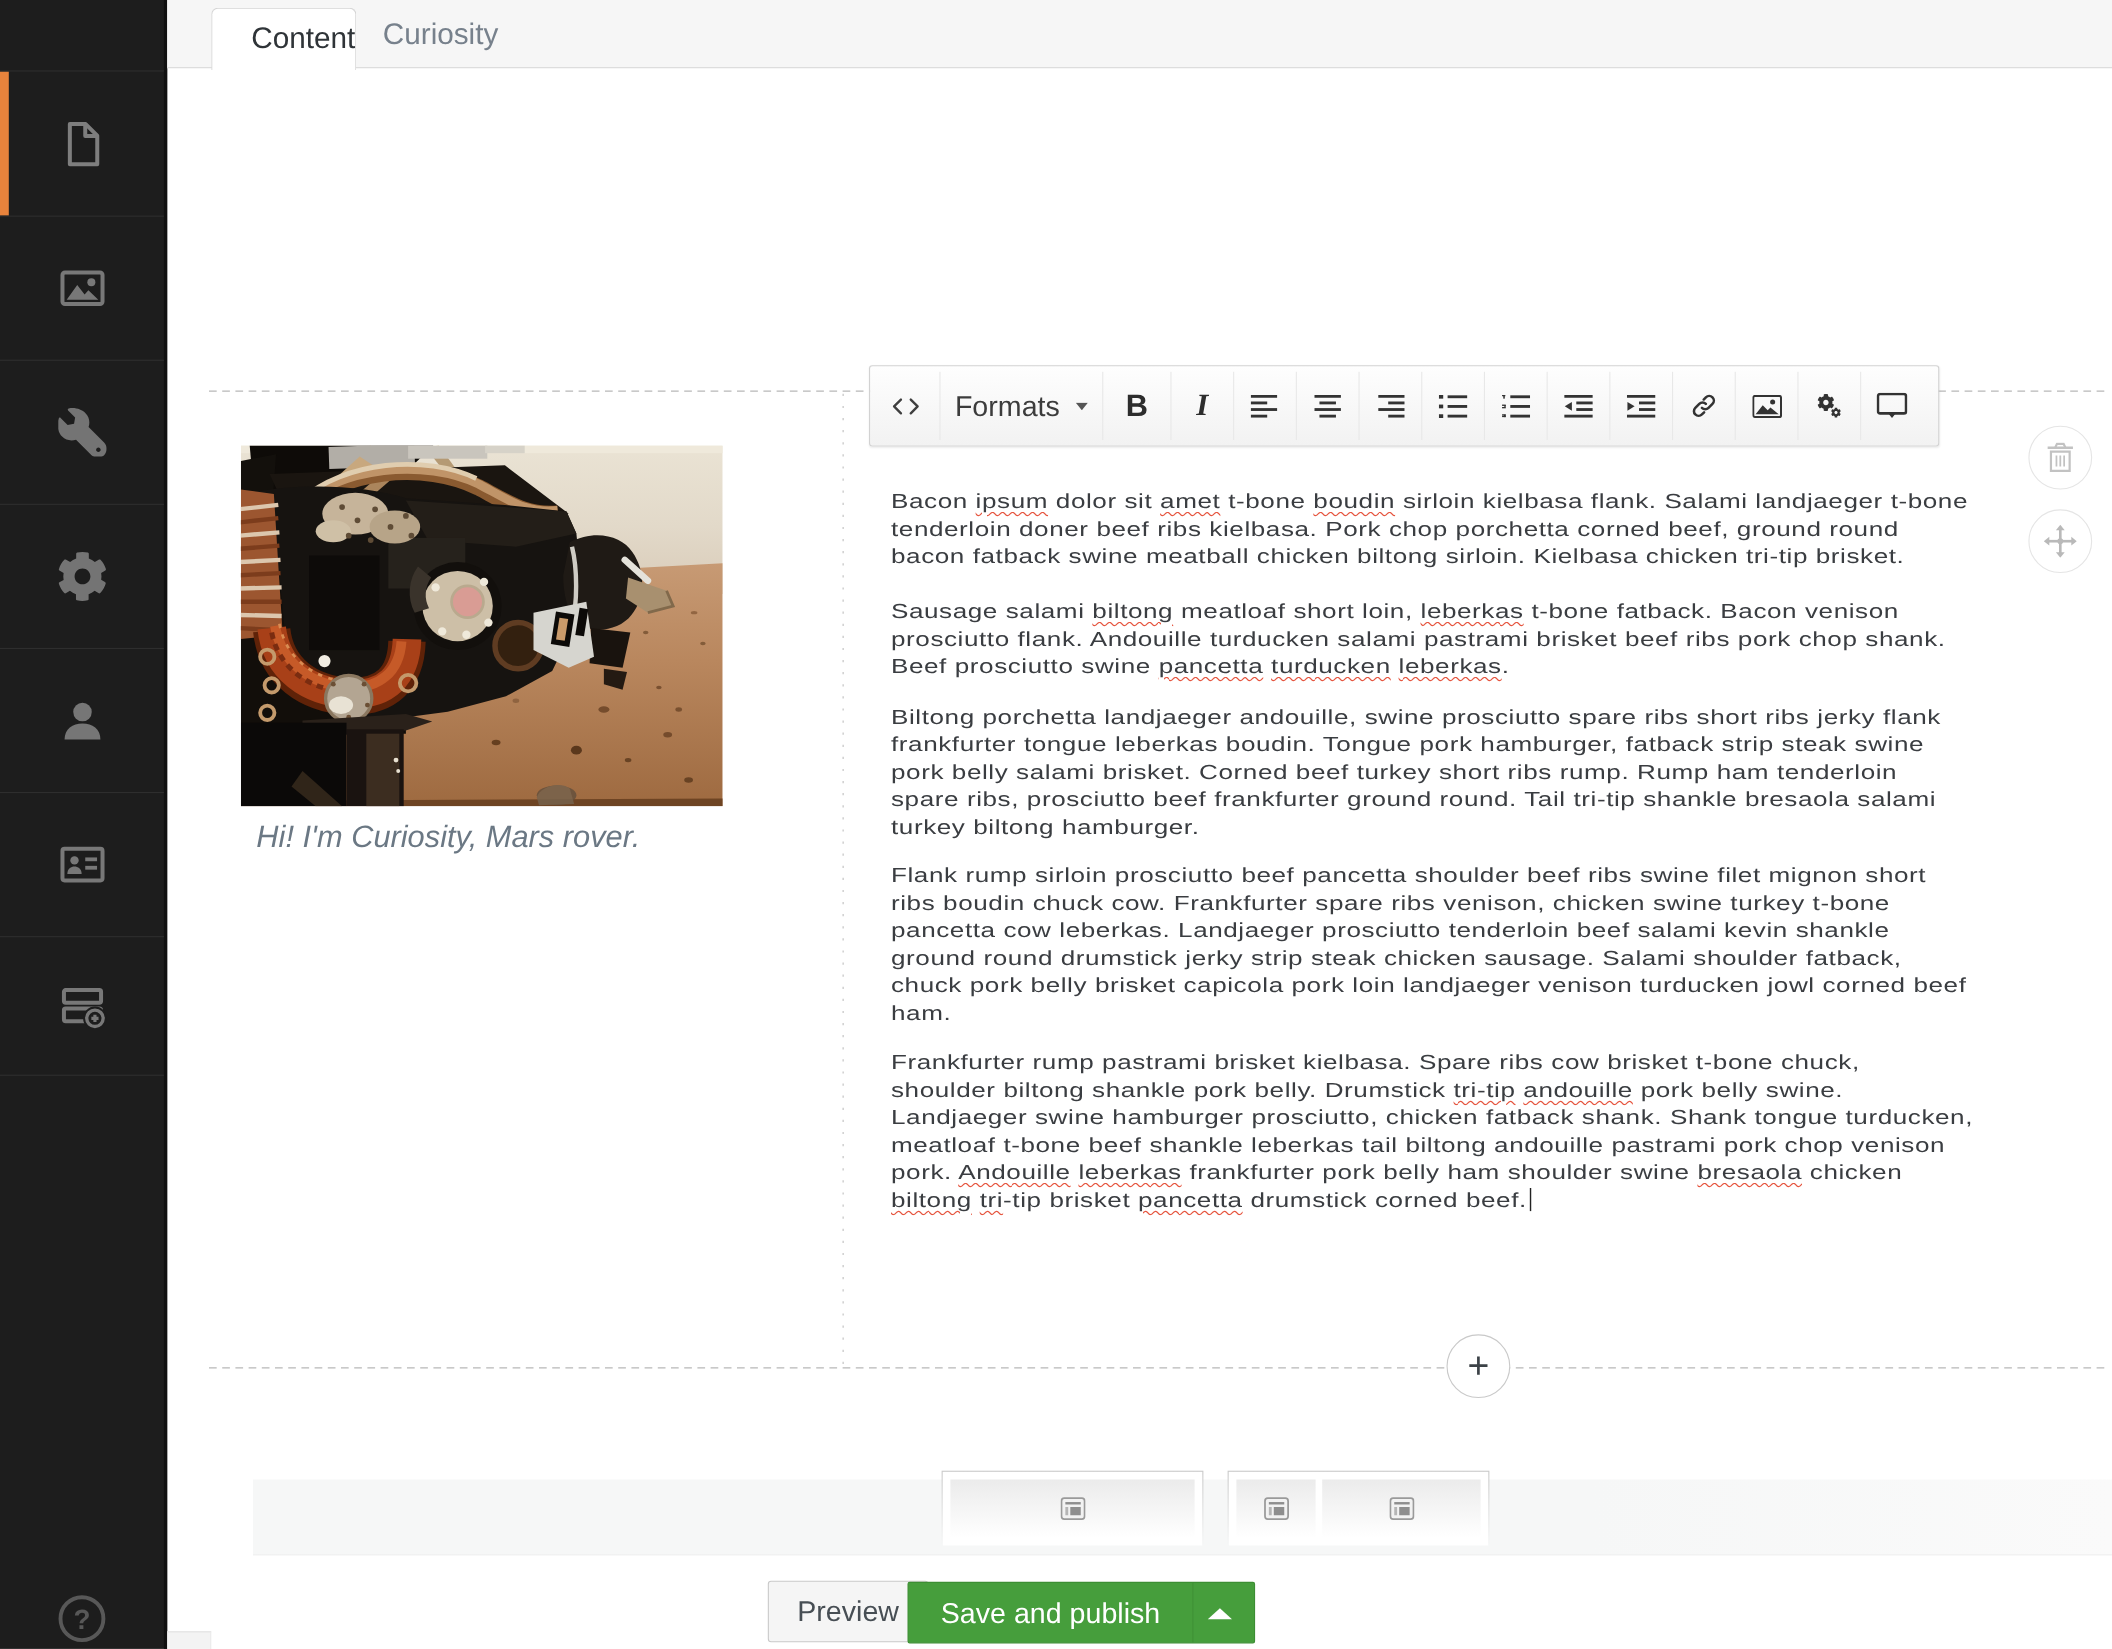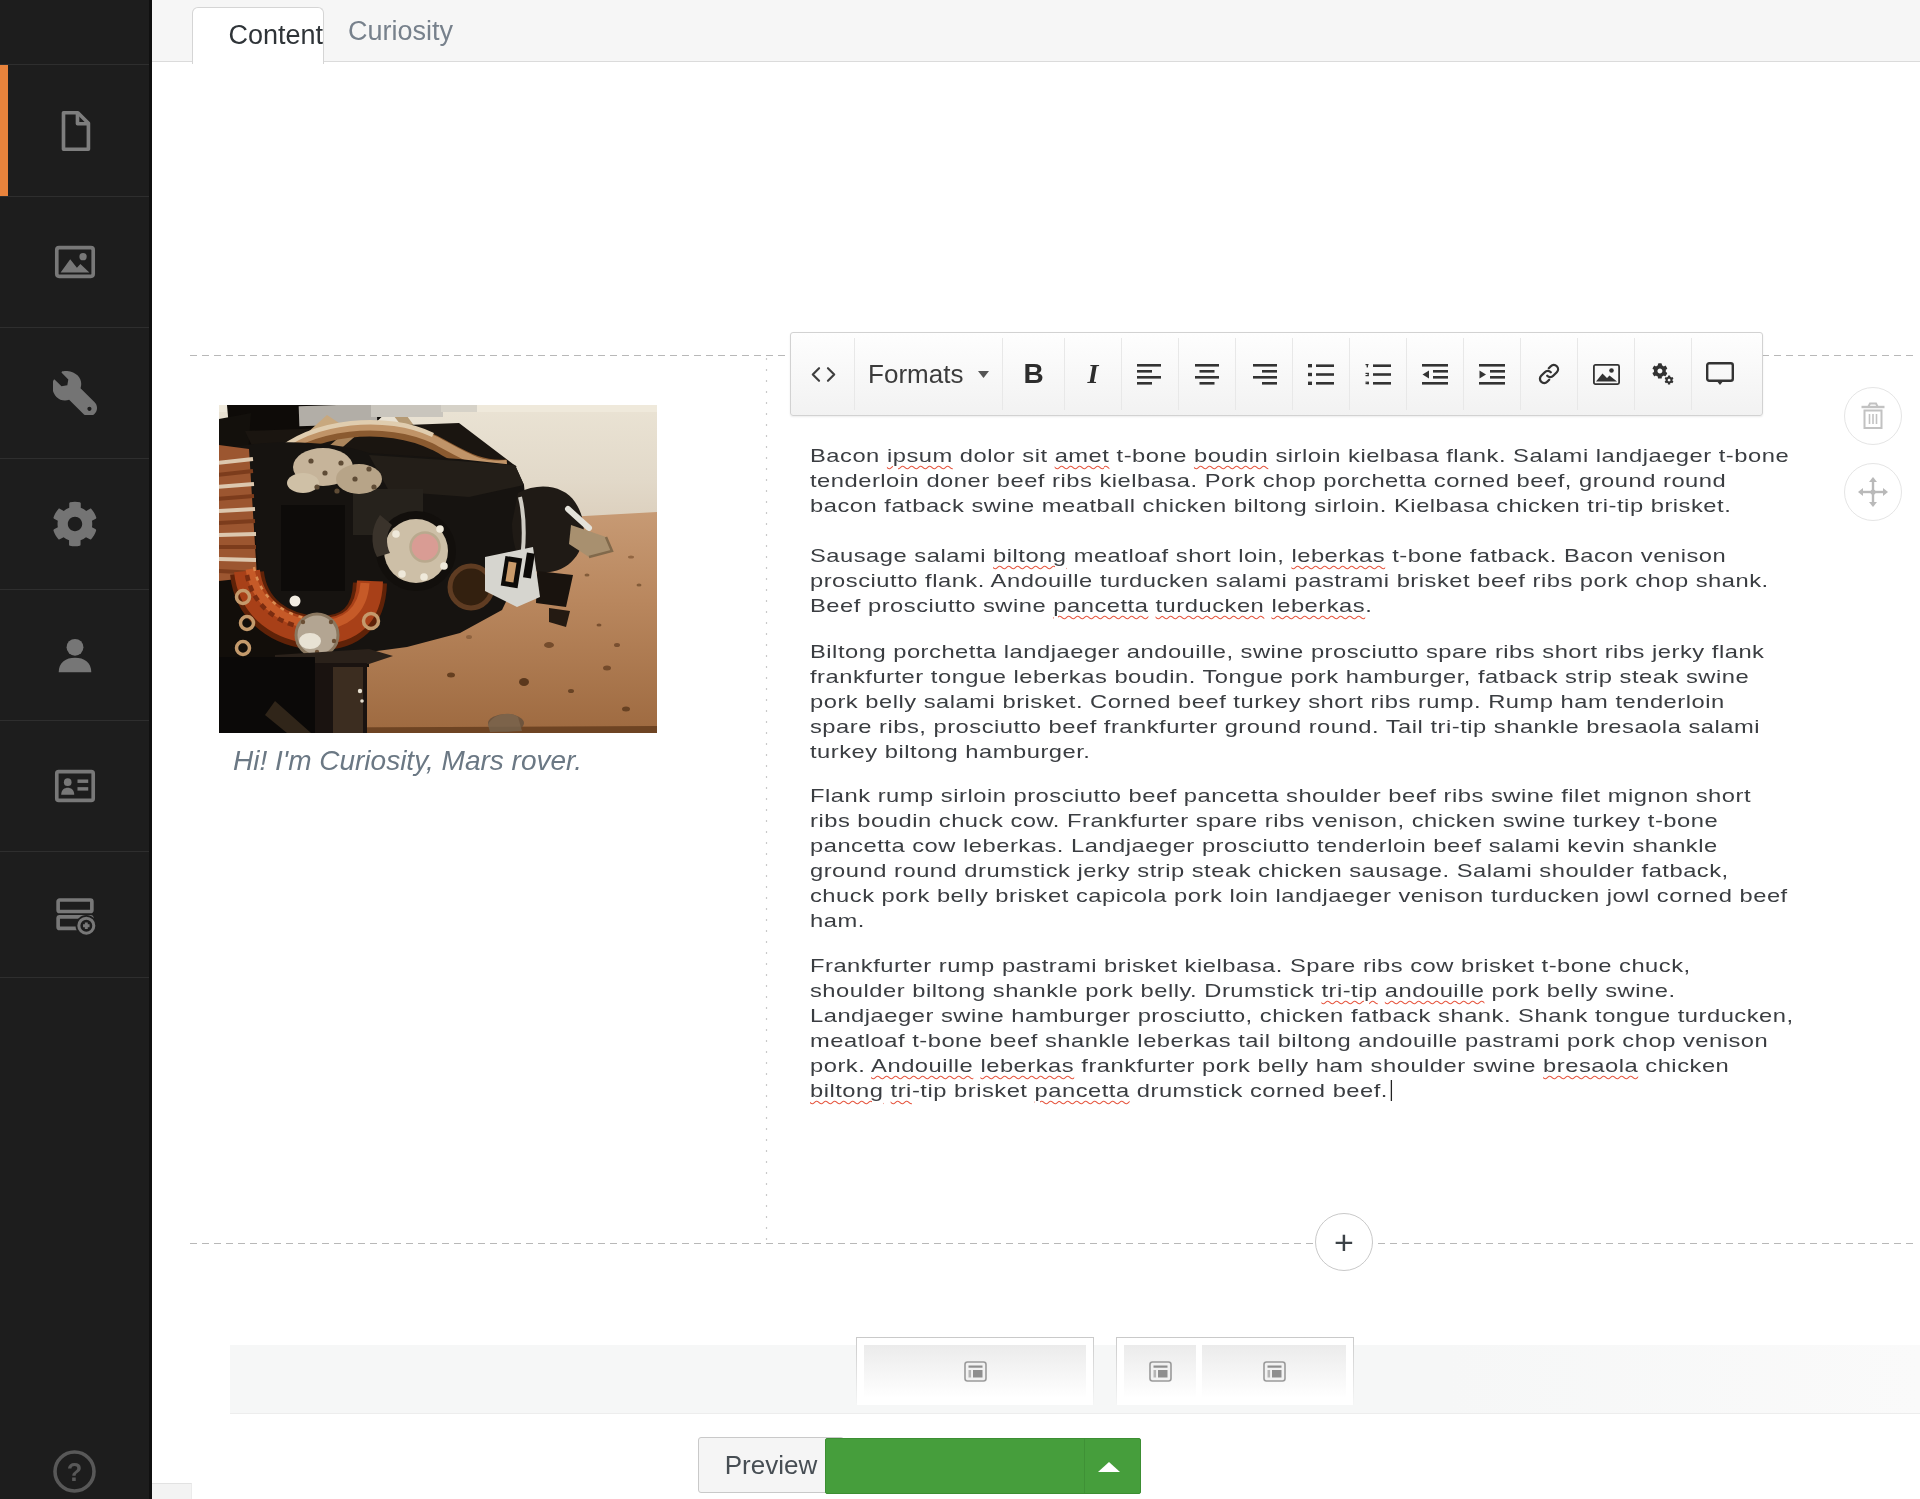--- a/index.html
+++ b/index.html
@@ -25,21 +25,21 @@
   #h1 { left:233px; top:135px; font-size:72px; color:#454e57; letter-spacing:0.65px; white-space:nowrap; }
 
   
   #dashes { left:0; top:0; width:1920px; height:1499px; pointer-events:none; }
 
   
   #photo { left:219px; top:405px; width:438px; height:328px; }
   #caption { left:233px; top:745px; font-size:28px; font-style:italic; color:#6b7884; }
 
   
-  #toolbar { left:790px; top:332px; width:973px; height:84px; background:linear-gradient(#fefefe,#f2f2f2);
+  #toolbar { left:790px; top:332px; width:973px; height:74px; background:linear-gradient(#fefefe,#f2f2f2);
      border:1px solid #d2d2d2; border-radius:3px; box-shadow:0 1px 2px rgba(0,0,0,.08);
      display:flex; align-items:stretch; padding:5px 1px; }
   .tbtn { position:relative; width:57px; display:flex; align-items:center; justify-content:center;
      border-left:1px solid #e8e8e8; }
   .tbtn.first { border-left:none; }
   .tbtn.formats { width:148px; font-size:26px; color:#3c3c3c; }
 
   
   #rte { left:810px; top:443px; width:820px; font-size:18.5px; line-height:25px; color:#3a3d41; letter-spacing:0.4px; transform-origin:0 0; transform:scaleX(1.282); }
   #rte p { margin:0; }
@@ -485,17 +485,18 @@
             <rect x="9" y="9" width="9.5" height="7.5" fill="#8e8e8e"></rect>
           </svg>
       </div>
       </div>
     </div>
 
   <div class="abs" style="left:152px;top:1483px;width:40px;height:16px;background:#f3f3f3;border-top:1px solid #e2e2e2;border-right:1px solid #ebebeb;"></div>
 
   <div id="btn-preview" class="abs">Preview</div>
   <div id="btn-save" class="abs">
+      <span class="lbl">Save and publish</span>
       <span class="sep"></span>
       <span class="car"></span>
     </div>
 
 </div>
 
 </body></html>

